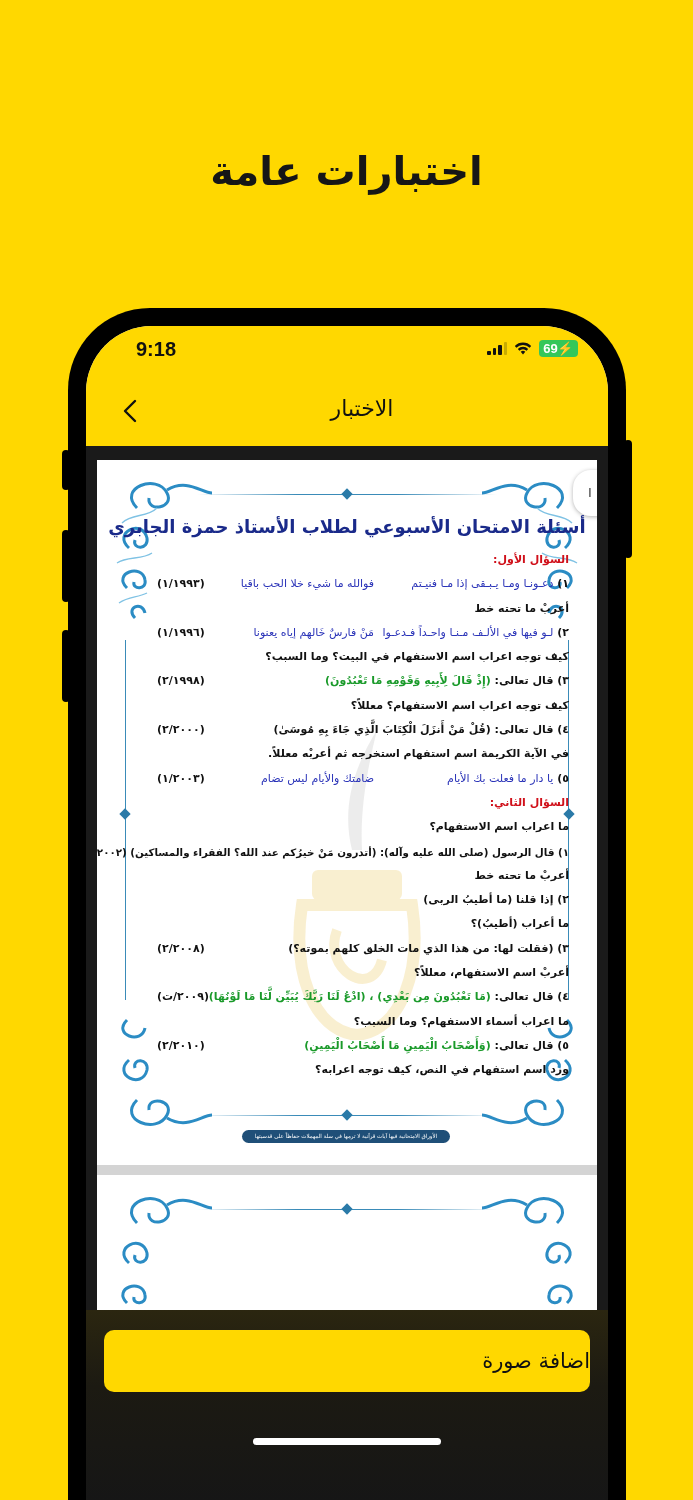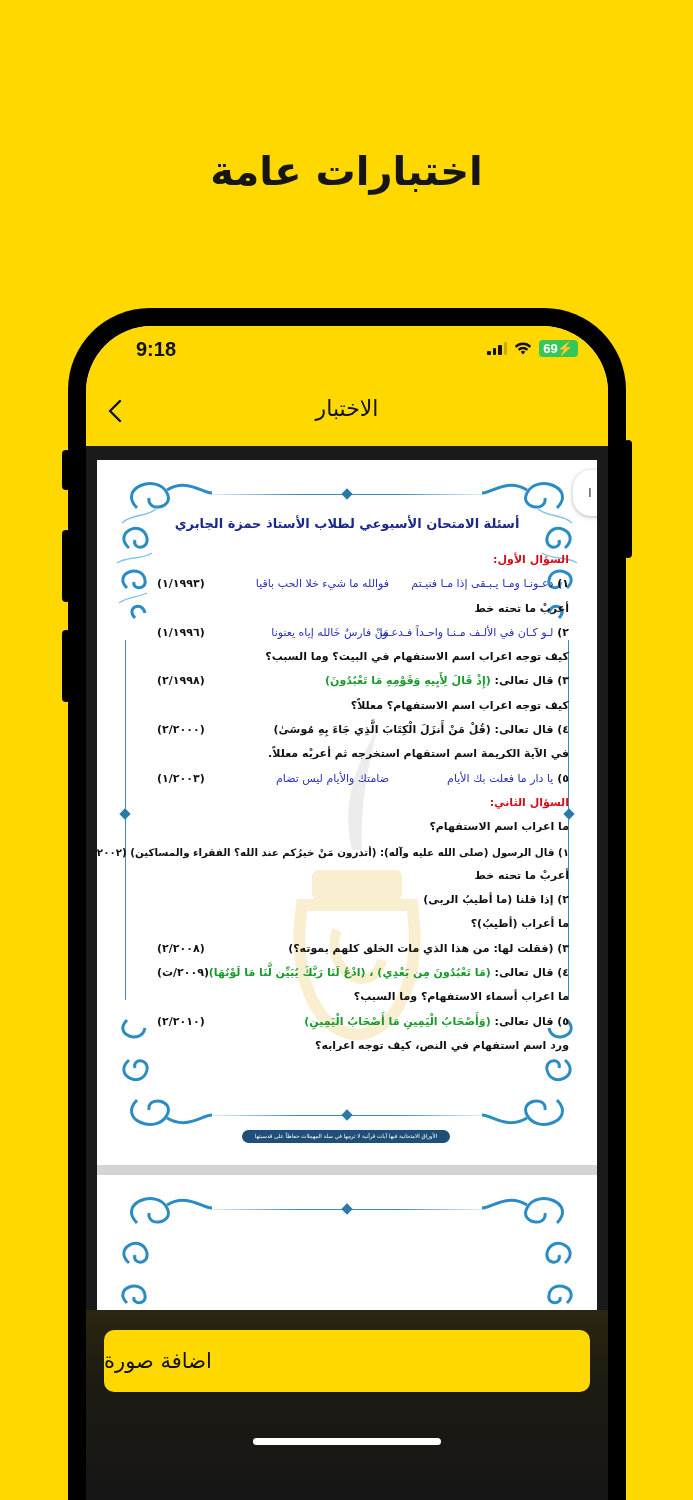--- a/index.html
+++ b/index.html
@@ -33,21 +33,21 @@
   }
   .status-icons { position: absolute; right: 30px; top: 14px; display: flex; align-items: center; gap: 7px; }
   .signal { display: flex; align-items: flex-end; gap: 2px; height: 13px; }
   .signal span { width: 3.5px; background: #111; border-radius: 1px; }
   .signal span.dim { background: #c9ad00; }
   .battery {
     background: #34C759; color: #fff; font-size: 13px; font-weight: bold;
     border-radius: 4px; padding: 1px 4px; font-family: "Liberation Sans", sans-serif;
     position: relative;
   }
-  .nav-bar { position: absolute; top: 56px; left: 0; width: 100%; height: 64px; }
+  .nav-bar { position: absolute; top: 56px; left: 15px; width: 100%; height: 64px; }
   .back-btn { position: absolute; left: 16px; top: 14px; width: 30px; height: 30px; }
   .nav-title {
     position: absolute; left: 0; width: 100%; top: 14px; text-align: center;
     font-size: 22px; color: #111; direction: rtl;
   }
   .content {
     position: absolute; top: 120px; left: 0; width: 100%; height: 1054px; background: #1a1a1a;
   }
   .doc-scroll {
     position: absolute; left: 11px; top: 14px; width: 500px; height: 850px;
@@ -65,49 +65,49 @@
     position: absolute; width: 8px; height: 8px; background: #2a7aa8; transform: rotate(45deg);
   }
   .frame-line-side { position: absolute; width: 1px; background: #3a8bb8; }
   .scroll-indicator {
     position: absolute; right: -10px; top: 10px; width: 34px; height: 46px;
     background: #fff; border-radius: 18px 0 0 18px; box-shadow: 0 1px 4px rgba(0,0,0,0.3);
     display: flex; align-items: center; justify-content: center; font-size: 12px; color: #222;
   }
   .doc-title {
     position: absolute; top: 56px; left: 0; width: 100%; text-align: center;
-    direction: rtl; color: #1a2a8a; font-weight: bold; font-size: 13px;
+    direction: rtl; color: #1a2a8a; font-weight: bold; font-size: 18px;
   }
   .q-lines { position: absolute; top: 88px; left: 60px; right: 28px; direction: rtl; }
   .ql {
     height: 24.3px; font-size: 11px; line-height: 24px; color: #111; font-weight: bold;
     position: relative; white-space: nowrap;
   }
   .ql .heading { color: #d0101a; }
   .ql .verse1 { color: #2a33b8; font-weight: normal; }
-  .ql .verse2 { color: #2a33b8; font-weight: normal; position: absolute; right: 180px; }
+  .ql .verse2 { color: #2a33b8; font-weight: normal; position: absolute; right: 195px; }
   .ql .quran { color: #1a9a2a; margin-top: 19px; }
   .ql .ref { position: absolute; left: 0; direction: ltr; color: #111; }
   .ql .red { color: #d0101a; }
   .swirl { position: absolute; }
   .watermark {
     position: absolute; left: 185px; top: 270px; width: 150px; height: 310px; opacity: 0.18;
   }
   .footer-banner {
     position: absolute; top: 670px; left: 145px; width: 208px; height: 13px;
     background: #1f4f78; border-radius: 7px; color: #fff; font-size: 5.5px;
     text-align: center; line-height: 13px; direction: rtl;
   }
   .bottom-area {
     position: absolute; top: 864px; left: 0; width: 100%; height: 190px;
     background: linear-gradient(180deg, #2b2610 0%, #1c1a12 40%, #161616 100%);
   }
   .add-btn {
     position: absolute; left: 18px; top: 140px; width: 486px; height: 62px;
-    background: #FFD800; border-radius: 10px; text-align: left; line-height: 62px;
+    background: #FFD800; border-radius: 10px; text-align: right; line-height: 62px;
     font-size: 21px; color: #111; direction: rtl;
   }
   .home-indicator {
     position: absolute; left: 167px; top: 1088px; width: 188px; height: 7px;
     background: #fff; border-radius: 4px;
   }
 </style>
 </head>
 <body>
 
@@ -209,34 +209,35 @@
         <div class="scroll-indicator">
             <span>ا</span>
           </div>
 
         <div class="doc-title">أسئلة الامتحان الأسبوعي لطلاب الأستاذ حمزة الجابري</div>
 
         <div class="q-lines">
           <div class="ql"><span class="heading">السؤال الأول:</span></div>
           <div class="ql"><span>١)</span> <span class="verse1">دعـونـا ومـا يـبـقى إذا مـا فنيـتم</span><span class="verse2">فوالله ما شيء خلا الحب باقيا</span><span class="ref">(١/١٩٩٣)</span></div>
           <div class="ql"><span>أعربْ ما تحته خط</span></div>
-          <div class="ql"><span>٢)</span> <span class="verse1">لـو كـان في الألـف مـنـا واحـداً فـدعـوا</span><span class="verse2">مَنْ فارسٌ خَالله إياه يعنونا</span><span class="ref">(١/١٩٩٦)</span></div>
+          <div class="ql"><span>٢)</span> <span class="verse1">لـو فيها في الألـف مـنـا واحـداً فـدعـوا</span><span class="verse2">مَنْ فارسٌ خَالهم إياه يعنونا</span><span class="ref">(١/١٩٩٦)</span></div>
           <div class="ql"><span>كيف توجه اعراب اسم الاستفهام في البيت؟ وما السبب؟</span></div>
           <div class="ql"><span>٣) قال تعالى:</span> <span class="quran">(إِذْ قَالَ لِأَبِيهِ وَقَوْمِهِ مَا تَعْبُدُونَ)</span><span class="ref">(٢/١٩٩٨)</span></div>
           <div class="ql"><span>كيف توجه اعراب اسم الاستفهام؟ معللاً؟</span></div>
           <div class="ql"><span>٤) قال تعالى: (قُلْ مَنْ أَنزَلَ الْكِتَابَ الَّذِي جَاءَ بِهِ مُوسَىٰ)</span><span class="ref">(٢/٢٠٠٠)</span></div>
           <div class="ql"><span>في الآية الكريمة اسم استفهام استخرجه ثم أعربْه معللاً.</span></div>
           <div class="ql"><span>٥)</span> <span class="verse1">يا دار ما فعلت بك الأيام</span><span class="verse2">ضامتك والأيام ليس تضام</span><span class="ref">(١/٢٠٠٣)</span></div>
           <div class="ql"><span class="heading">السؤال الثاني:</span></div>
           <div class="ql"><span>ما اعراب اسم الاستفهام؟</span></div>
           <div class="ql" style="font-size:10.3px"><span>١) قال الرسول (صلى الله عليه وآله): (أتدرون مَنْ خيرُكم عند الله؟ الفقراء والمساكين)</span> <span>(٢/٢٠٠٢)</span></div>
           <div class="ql"><span>أعربْ ما تحته خط</span></div>
           <div class="ql"><span>٢) إذا قلنا (ما أطيبُ الربى)</span></div>
           <div class="ql"><span>ما أعراب (أطيبُ)؟</span></div>
           <div class="ql"><span>٣) (فقلت لها: من هذا الذي مات الخلق كلهم بموته؟)</span><span class="ref">(٢/٢٠٠٨)</span></div>
+          <div class="ql"><span>أعربْ اسم الاستفهام، معللاً؟</span></div>
           <div class="ql"><span>٤) قال تعالى:</span> <span class="quran">(مَا تَعْبُدُونَ مِن بَعْدِي) ، (ادْعُ لَنَا رَبَّكَ يُبَيِّن لَّنَا مَا لَوْنُهَا)</span><span class="ref">(٢٠٠٩/ت)</span></div>
           <div class="ql"><span>ما اعراب أسماء الاستفهام؟ وما السبب؟</span></div>
           <div class="ql"><span>٥) قال تعالى:</span> <span class="quran">(وَأَصْحَابُ الْيَمِينِ مَا أَصْحَابُ الْيَمِينِ)</span><span class="ref">(٢/٢٠١٠)</span></div>
           <div class="ql"><span>ورد اسم استفهام في النص، كيف توجه اعرابه؟</span></div>
         </div>
 
         <div class="footer-banner">الأوراق الامتحانية فيها آيات قرآنية لا ترمها في سلة المهملات حفاظاً على قدسيتها</div>
       </div>
 
       <div class="page-gap"></div>

